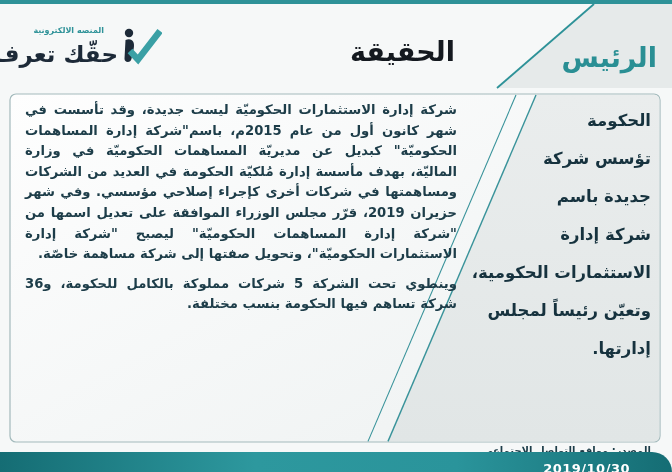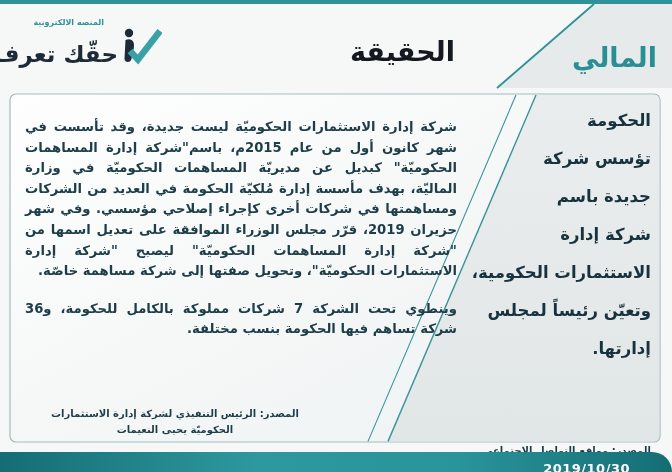--- a/index.html
+++ b/index.html
@@ -8,33 +8,33 @@
     position:relative;width:672px;height:472px;overflow:hidden;
     background:#f6f8f8;direction:rtl;
   }
   .topbar{position:absolute;top:0;left:0;width:672px;height:4px;background:#2e9298;}
   .deco{position:absolute;top:0;left:0;z-index:1;}
   
   .logo{position:absolute;top:10px;right:510px;left:14px;height:56px;z-index:3;
         display:flex;flex-direction:row;align-items:flex-end;justify-content:flex-start;gap:4px;
         direction:rtl;width:170px;}
   .logo-texts{display:flex;flex-direction:column;align-items:flex-start;line-height:1;}
-  .logo-small{font-size:8px;font-weight:700;color:#2e9298;margin-bottom:16px;margin-right:14px;}
+  .logo-small{font-size:8px;font-weight:700;color:#2e9298;margin-bottom:8px;margin-right:14px;}
   .logo-main{font-size:23px;font-weight:800;color:#1d2a38;letter-spacing:0;}
   .logo-icon{width:40px;height:40px;margin-bottom:0px;}
   
   .h-truth{position:absolute;top:36px;right:217px;z-index:3;
            font-size:27px;font-weight:800;color:#14191f;}
   .h-rumor{position:absolute;top:42px;right:15px;z-index:3;
            font-size:27px;font-weight:800;color:#2a8f94;}
   
   .truth-text{position:absolute;top:100px;right:215px;left:25px;width:432px;z-index:3;
               font-size:13.2px;line-height:1.56;font-weight:700;color:#1d3d49;
               text-align:justify;text-align-last:right;direction:rtl;}
-  .truth-text p{margin:17px 0 9px 0;}
+  .truth-text p{margin:0 0 9px 0;}
   .truth-source{position:absolute;top:406px;left:40px;width:270px;z-index:3;
                 font-size:10px;font-weight:700;color:#1d3d49;text-align:center;
                 line-height:1.55;white-space:pre-line;direction:rtl;}
   
   .rumor-text{position:absolute;top:102px;right:21px;width:200px;z-index:3;
               font-size:16.5px;font-weight:700;color:#16323e;text-align:right;
               line-height:2.3;white-space:pre-line;direction:rtl;}
   .rumor-source{position:absolute;top:409px;right:21px;width:180px;z-index:3;
                 font-size:10px;font-weight:700;color:#1d3d49;text-align:right;direction:rtl;margin-top:36px;}
   
@@ -79,36 +79,34 @@
       <circle cx="7" cy="7" r="4.2" fill="#1d2a38"></circle>
       <path d="M3.5,14 C10,11.5 13,16 11.8,22 L9.6,32.5 C8.7,37.5 2.2,36.8 2.5,32.5 Z" fill="#1d2a38"></path>
       <path d="M8,25 L16,33.5 L38,5" stroke="#3aa0a5" stroke-width="6.5" fill="none"></path>
     </svg>
     <div class="logo-texts">
       <span class="logo-small">المنصه الالكترونية</span>
       <span class="logo-main">حقّك تعرف</span>
     </div>
   </div>
 
-  <div class="h-rumor">المالي</div>
+  <div class="h-rumor">الرئيس</div>
   <div class="h-truth">الحقيقة</div>
 
   <div class="rumor-text">الحكومة
 تؤسس شركة
 جديدة باسم
 شركة إدارة
 الاستثمارات الحكومية،
 وتعيّن رئيساً لمجلس
 إدارتها.</div>
   <div class="rumor-source">المصدر: مواقع التواصل الاجتماعي</div>
 
   <div class="truth-text">
     <p>شركة إدارة الاستثمارات الحكوميّة ليست جديدة، وقد تأسست في شهر كانون أول من عام 2015م، باسم"شركة إدارة المساهمات الحكوميّة" كبديل عن مديريّة المساهمات الحكوميّة في وزارة الماليّة، بهدف مأسسة إدارة مُلكيّة الحكومة في العديد من الشركات ومساهمتها في شركات أخرى كإجراء إصلاحي مؤسسي. وفي شهر حزيران 2019، قرّر مجلس الوزراء الموافقة على تعديل اسمها من "شركة إدارة المساهمات الحكوميّة" ليصبح "شركة إدارة الاستثمارات الحكوميّة"، وتحويل صفتها إلى شركة مساهمة خاصّة.</p>
-    <p>وينطوي تحت الشركة 7 شركات مملوكة بالكامل للحكومة، و36 شركة تساهم فيها الحكومة بنسب مختلفة.</p>
+    <p>وينطوي تحت الشركة 5 شركات مملوكة بالكامل للحكومة، و36 شركة تساهم فيها الحكومة بنسب مختلفة.</p>
   </div>
-  <div class="truth-source">المصدر: الرئيس التنفيذي لشركة إدارة الاستثمارات
-الحكوميّة يحيى النعيمات</div>
 
   <div class="band">
     <span class="band-date">2019/10/30</span>
   </div>
 
 </div>
 
 </body></html>

